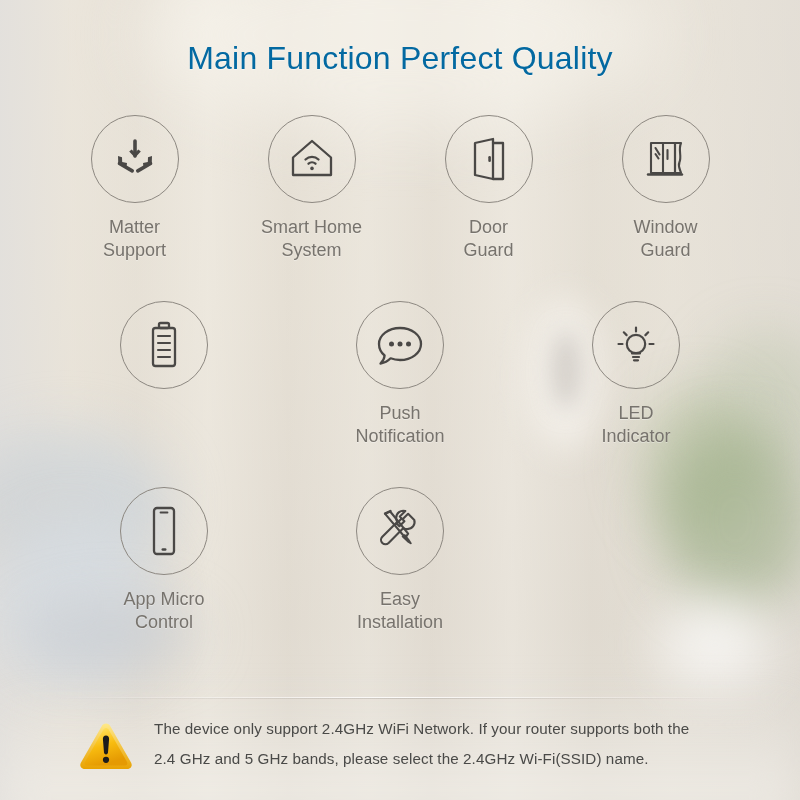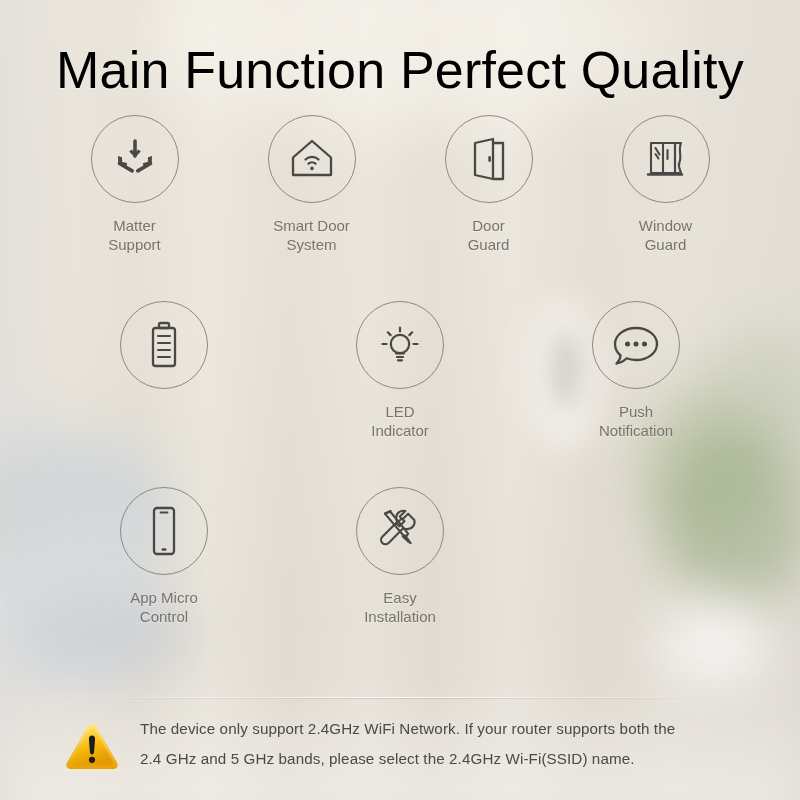--- a/index.html
+++ b/index.html
@@ -56,52 +56,52 @@
     position:absolute;left:58px;top:698px;width:684px;height:1px;
     background:linear-gradient(90deg,rgba(150,146,140,0),rgba(150,146,140,.35),rgba(150,146,140,0));
   }
 
   
   .content{position:absolute;inset:0;}
 
   .title{
     position:absolute;left:0;right:0;top:40px;
     text-align:center;
-    font-size:52px;letter-spacing:.2px;
-    color:#000000;font-weight:400;
+    font-size:32px;letter-spacing:.2px;
+    color:#0369a1;font-weight:400;
     font-family:"Liberation Sans","DejaVu Sans",sans-serif;
     text-shadow:0 1px 1px rgba(255,255,255,.5);
   }
 
   .grid{position:absolute;left:46px;top:115px;width:708px;}
   .row{display:flex;}
   .row-1,.row-2{height:186px;}
   .row-3{height:186px;}
   .cell{flex:1 1 0;display:flex;flex-direction:column;align-items:center;}
 
   .circle{
     width:88px;height:88px;border-radius:50%;
     border:1.6px solid #8d8881;
     display:flex;align-items:center;justify-content:center;
     box-sizing:border-box;
   }
   .circle svg{display:block;}
   .label{
     margin-top:13px;text-align:center;
-    font-size:15px;line-height:1.28;color:#77736d;
+    font-size:18px;line-height:1.28;color:#77736d;
     white-space:pre-line;
     text-shadow:0 1px 0 rgba(255,255,255,.35);
   }
 
   
   .cell.empty{visibility:hidden;}
 
   
   .warn{
-    position:absolute;left:64px;top:714px;width:660px;
+    position:absolute;left:78px;top:714px;width:660px;
     display:flex;align-items:flex-start;gap:20px;
   }
   .warn-icon{flex:0 0 auto;margin-top:6px;}
   .warn-text{
     font-size:15.2px;line-height:2.0;color:#4a4a48;
     letter-spacing:.1px;
   }
   .warn-line{display:block;white-space:nowrap;}
 </style>
 </head>
@@ -155,21 +155,21 @@
           <div class="circle">
             <span>
               <svg width="52" height="50" viewBox="0 0 52 50" fill="none" stroke="#4a4846" stroke-width="2.3" stroke-linecap="round" stroke-linejoin="round">
                 <path d="M7 23.5 L26 7 L45 23.5 L45 41 L7 41 Z"></path>
                 <path d="M19.5 25.5 a9.5 9.5 0 0 1 13 0"></path>
                 <path d="M22.5 29.7 a5.3 5.3 0 0 1 7 0"></path>
                 <circle cx="26" cy="34.4" r="1.8" fill="#4a4846" stroke="none"></circle>
               </svg>
             </span>
           </div>
-          <div class="label">Smart Door
+          <div class="label">Smart Home
 System</div>
         </div>
 
         <div class="cell">
           <div class="circle">
             <span>
               <svg width="46" height="50" viewBox="0 0 46 50" fill="none" stroke="#4a4846" stroke-width="2.3" stroke-linecap="round" stroke-linejoin="round">
                 <path d="M9 9 L27 5 L27 45 L9 41 Z"></path>
                 <path d="M27 9 L37 9 L37 45 L27 45"></path>
                 <rect x="22.3" y="22" width="2.6" height="6" rx="1.3" fill="#4a4846" stroke="none"></rect>
@@ -209,44 +209,44 @@
                 <rect x="8" y="9" width="22" height="38" rx="2.5"></rect>
                 <path d="M13 17 L25 17 M13 24 L25 24 M13 31 L25 31 M13 38 L25 38" stroke-width="2.1"></path>
               </svg>
             </span>
           </div>
         </div>
 
         <div class="cell">
           <div class="circle">
             <span>
-              <svg width="50" height="50" viewBox="0 0 50 50" fill="none" stroke="#4a4846" stroke-width="2.2" stroke-linecap="round" stroke-linejoin="round">
-                <circle cx="25" cy="24" r="9.2"></circle>
-                <path d="M21 33.5 L29 33.5 M22 37 L28 37 M23 40.3 L27 40.3"></path>
-                <path d="M25 7.5 L25 11.5 M12.8 12.3 L15.6 15.1 M37.2 12.3 L34.4 15.1 M7.5 24 L11.5 24 M38.5 24 L42.5 24"></path>
-              </svg>
-            </span>
-          </div>
-          <div class="label">LED
-Indicator</div>
-        </div>
-
-        <div class="cell">
-          <div class="circle">
-            <span>
               <svg width="52" height="48" viewBox="0 0 52 48" fill="none" stroke="#4a4846" stroke-width="2.3" stroke-linecap="round" stroke-linejoin="round">
                 <path d="M26 7 C37.6 7 47 14.2 47 23 C47 31.8 37.6 39 26 39 C22.6 39 19.4 38.4 16.6 37.3 C13.6 40.4 9.8 42 6.5 42.6 C8.9 40.2 10.4 37.3 10.6 34.5 C7.1 31.6 5 27.5 5 23 C5 14.2 14.4 7 26 7 Z"></path>
                 <circle cx="17.5" cy="23" r="2.5" fill="#4a4846" stroke="none"></circle>
                 <circle cx="26" cy="23" r="2.5" fill="#4a4846" stroke="none"></circle>
                 <circle cx="34.5" cy="23" r="2.5" fill="#4a4846" stroke="none"></circle>
               </svg>
             </span>
           </div>
           <div class="label">Push
 Notification</div>
+        </div>
+
+        <div class="cell">
+          <div class="circle">
+            <span>
+              <svg width="50" height="50" viewBox="0 0 50 50" fill="none" stroke="#4a4846" stroke-width="2.2" stroke-linecap="round" stroke-linejoin="round">
+                <circle cx="25" cy="24" r="9.2"></circle>
+                <path d="M21 33.5 L29 33.5 M22 37 L28 37 M23 40.3 L27 40.3"></path>
+                <path d="M25 7.5 L25 11.5 M12.8 12.3 L15.6 15.1 M37.2 12.3 L34.4 15.1 M7.5 24 L11.5 24 M38.5 24 L42.5 24"></path>
+              </svg>
+            </span>
+          </div>
+          <div class="label">LED
+Indicator</div>
         </div>
       </div>
 
       <div class="row row-3">
 
         <div class="cell">
           <div class="circle">
             <span>
               <svg width="34" height="54" viewBox="0 0 34 54" fill="none" stroke="#4a4846" stroke-width="2.3" stroke-linecap="round" stroke-linejoin="round">
                 <rect x="7" y="4" width="20" height="46" rx="3"></rect>

